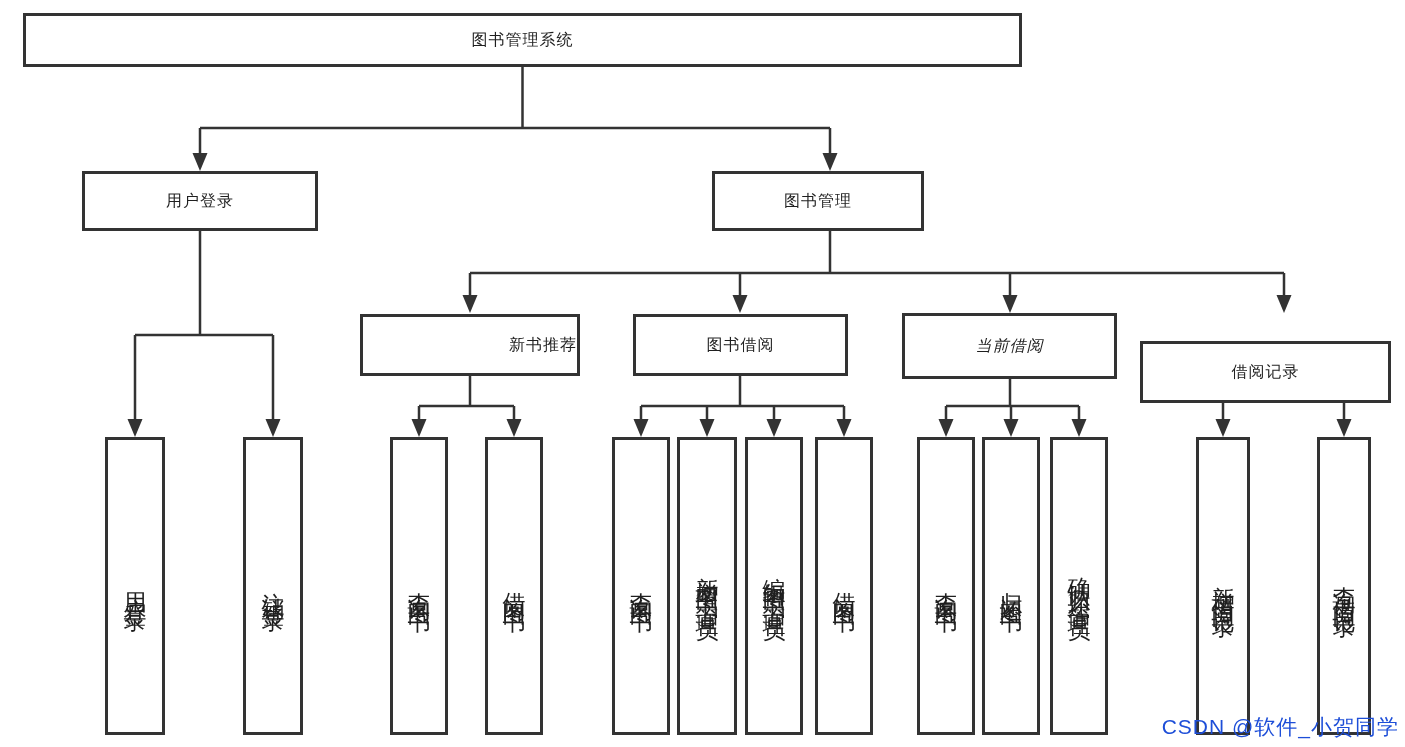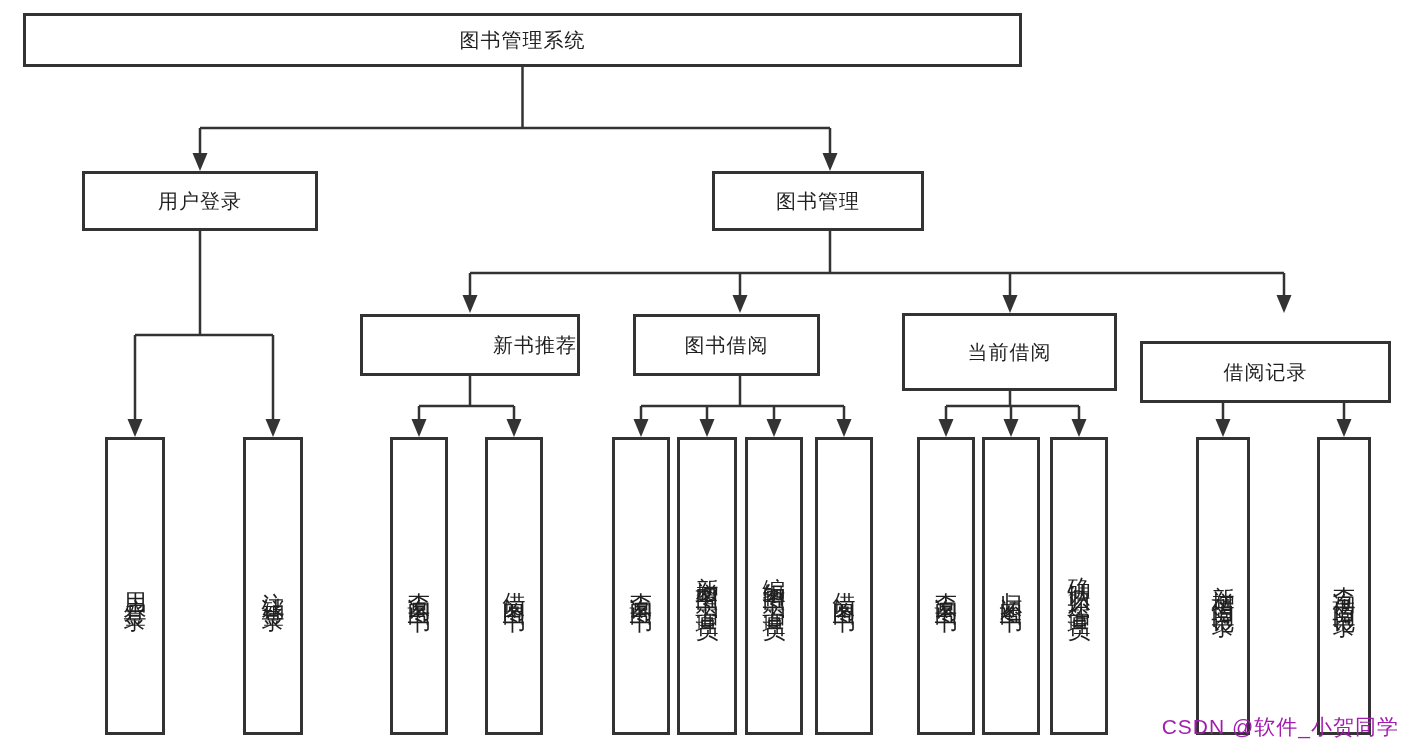--- a/index.html
+++ b/index.html
@@ -11,37 +11,37 @@
     color:#1f1f1f;
     overflow:hidden;
   }
   .wires{position:absolute;left:0;top:0;width:1405px;height:747px;}
   .node{
     position:absolute;
     box-sizing:border-box;
     background:#ffffff;
     border:3px solid #333333;
     display:flex;align-items:center;justify-content:center;
-    font-size:20px;
+    font-size:16px;
     letter-spacing:1px;
     z-index:2;
   }
   .leaf{font-size:23px;}
   .vtext{
     writing-mode:vertical-rl;
     text-orientation:mixed;
     letter-spacing:6px;
     line-height:1;
     white-space:nowrap;
   }
   .watermark{
     position:absolute;
     right:6px;bottom:6px;
     font-size:21px;
-    color:#a21caf;
+    color:#1d4ed8;
     letter-spacing:1px;
     z-index:5;
     pointer-events:none;
   }
 </style>
 </head>
 <body>
 
 <div class="canvas">
 
@@ -92,24 +92,24 @@
   <div class="node" style="left:82px;top:171px;width:236px;height:60px;">
     <span>用户登录</span>
   </div>
   <div class="node" style="left:712px;top:171px;width:212px;height:60px;">
     <span>图书管理</span>
   </div>
 
   <div class="node" style="left:360px;top:314px;width:220px;height:62px;justify-content:flex-end;">
     <span>新书推荐</span>
   </div>
-  <div class="node" style="left:633px;top:314px;width:187px;height:62px;">
+  <div class="node" style="left:633px;top:314px;width:215px;height:62px;">
     <span>图书借阅</span>
   </div>
-  <div class="node" style="left:902px;top:313px;width:215px;height:78px;">
+  <div class="node" style="left:902px;top:313px;width:215px;height:66px;font-style:italic;">
     <span>当前借阅</span>
   </div>
   <div class="node" style="left:1140px;top:313px;width:251px;height:62px;margin-top:28px;">
     <span>借阅记录</span>
   </div>
 
   <div class="node leaf" style="left:105px;top:437px;width:60px;height:298px;">
     <span class="vtext">用户登录</span>
   </div>
   <div class="node leaf" style="left:243px;top:437px;width:60px;height:298px;">

